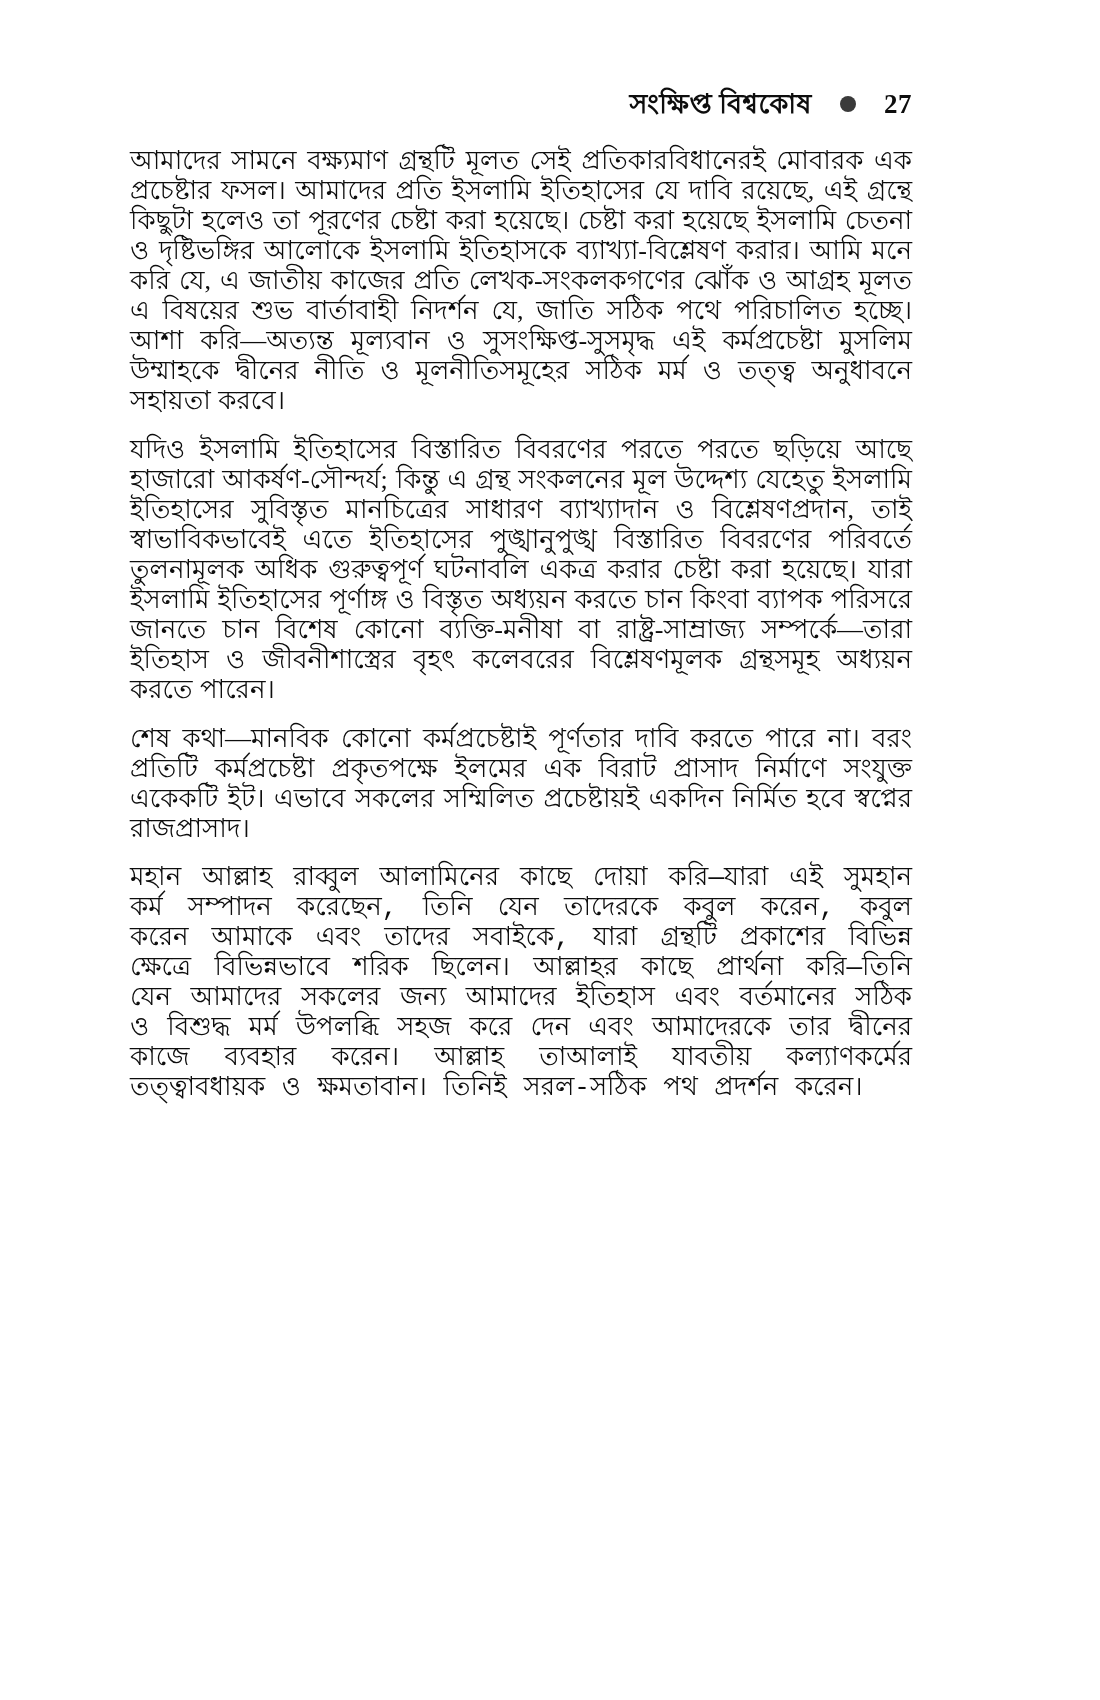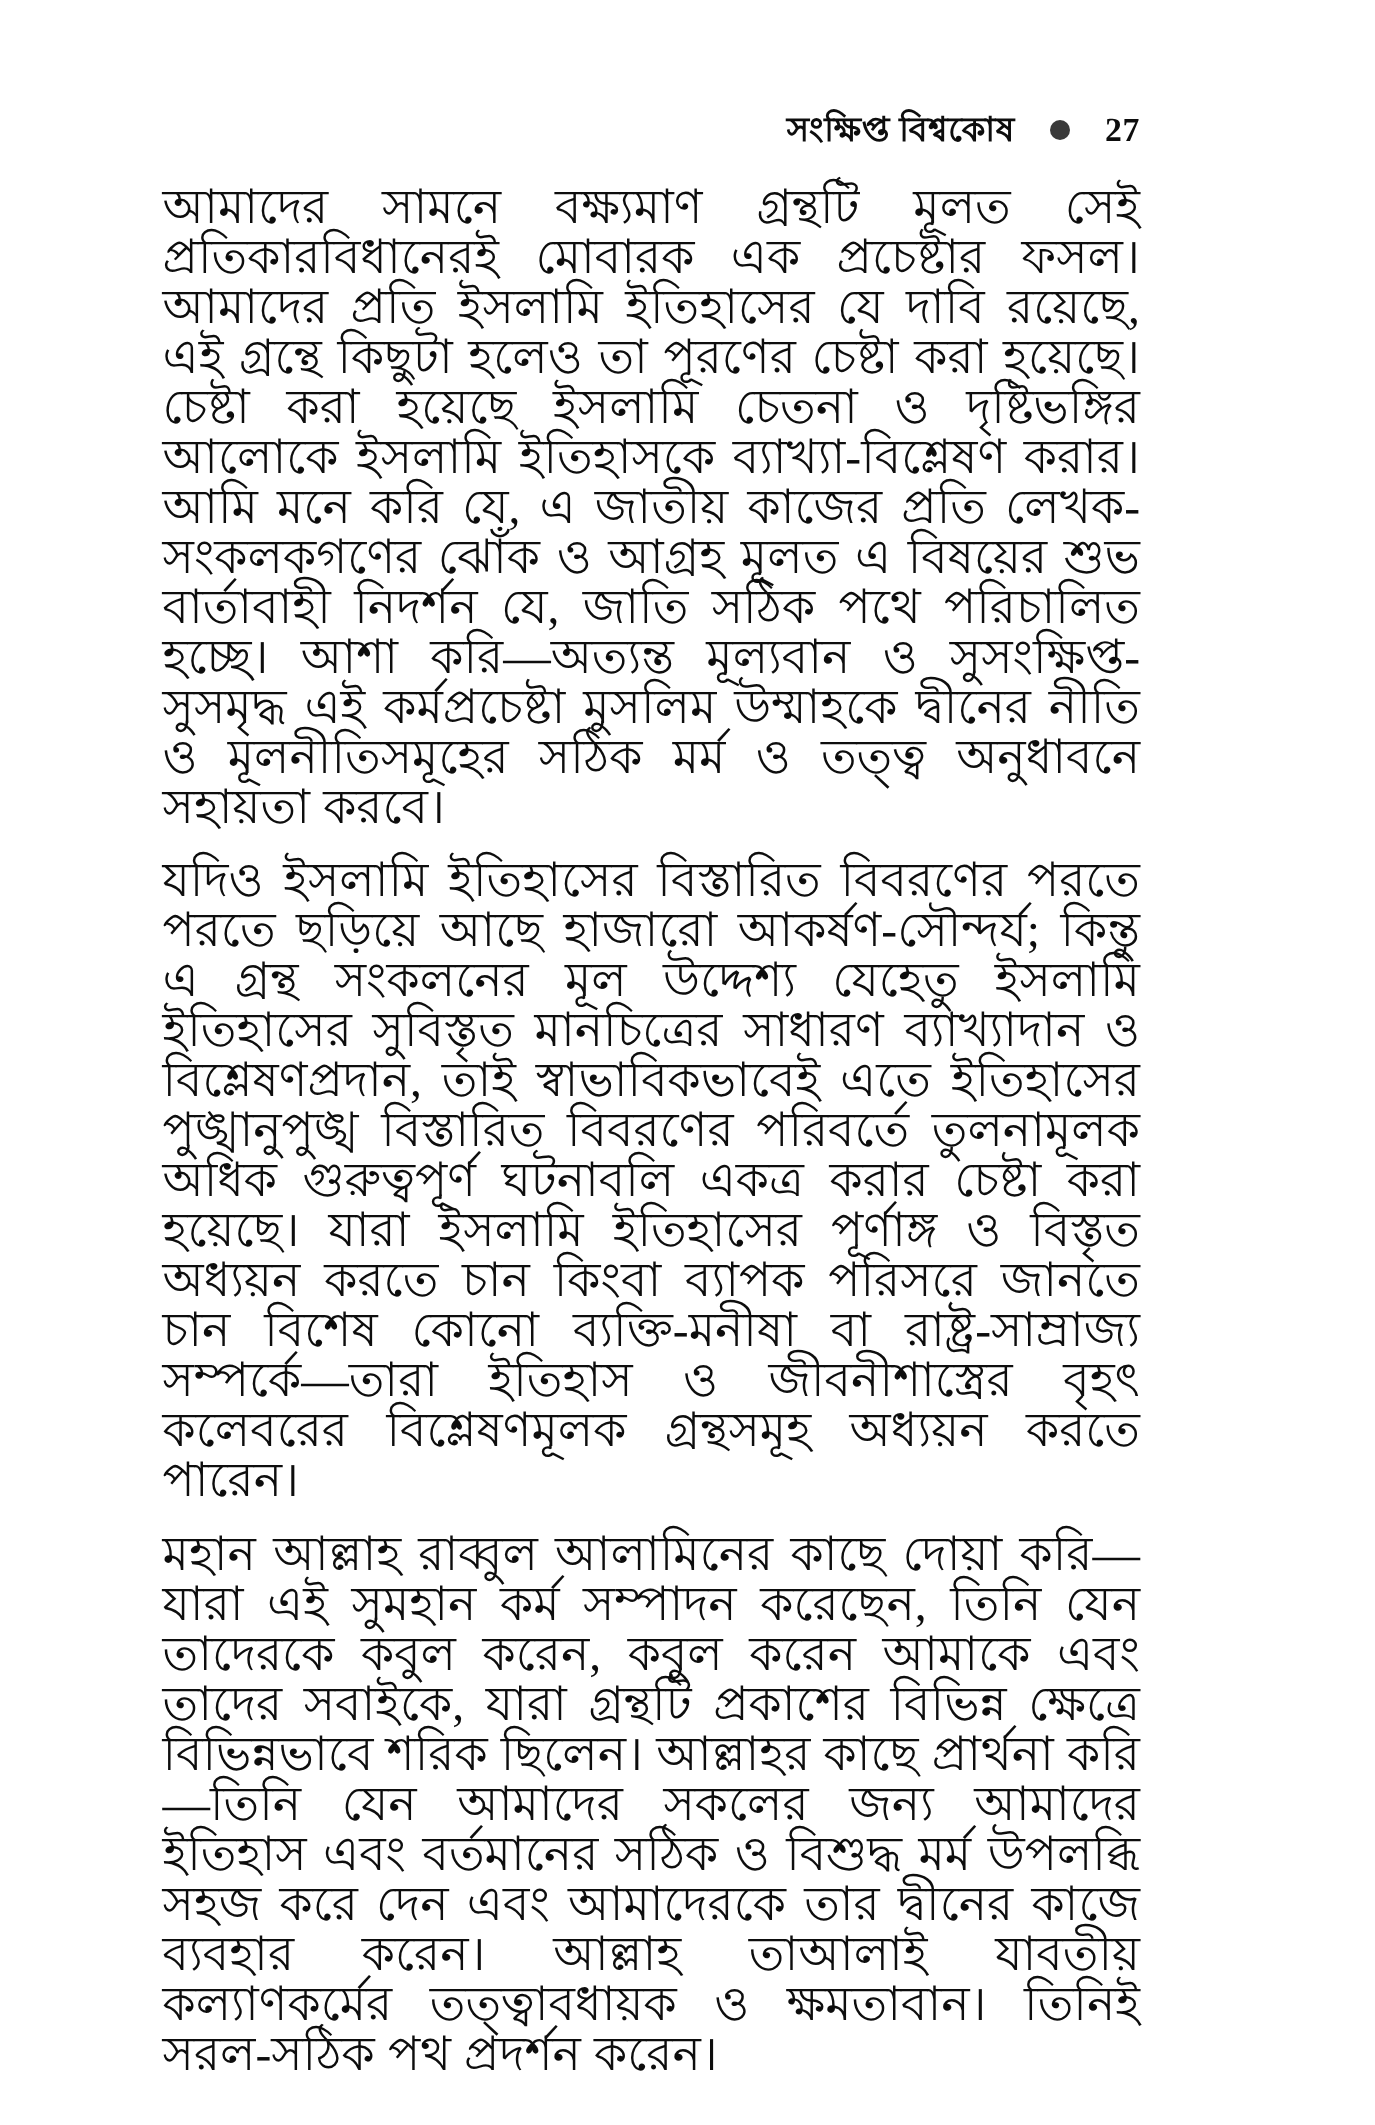--- a/index.html
+++ b/index.html
@@ -38,42 +38,44 @@
   .running-head .dot {
     display: inline-block;
     width: 16px;
     height: 16px;
     border-radius: 50%;
     background: #3a3a3a;
     flex: 0 0 auto;
   }
   .body-copy p {
     margin: 0 0 19px 0;
-    font-size: 38px;
-    line-height: 40px;
+    font-size: 26px;
+    line-height: 30px;
     text-align: justify;
     text-justify: inter-word;
     word-spacing: 1px;
   }
   .body-copy p:last-child {
     margin-bottom: 0;
+    font-family: Liberation Mono, monospace;
   }
 </style>
 </head>
 <body>
 
 <div class="page">
   <div class="text-block">
 
     <div class="running-head">
       <span>সংক্ষিপ্ত বিশ্বকোষ</span>
       <span class="dot"></span>
       <span>27</span>
     </div>
 
     <div class="body-copy">
       <p>আমাদের সামনে বক্ষ্যমাণ গ্রন্থটি মূলত সেই প্রতিকারবিধানেরই মোবারক এক প্রচেষ্টার ফসল। আমাদের প্রতি ইসলামি ইতিহাসের যে দাবি রয়েছে, এই গ্রন্থে কিছুটা হলেও তা পূরণের চেষ্টা করা হয়েছে। চেষ্টা করা হয়েছে ইসলামি চেতনা ও দৃষ্টিভঙ্গির আলোকে ইসলামি ইতিহাসকে ব্যাখ্যা-বিশ্লেষণ করার। আমি মনে করি যে, এ জাতীয় কাজের প্রতি লেখক-সংকলকগণের ঝোঁক ও আগ্রহ মূলত এ বিষয়ের শুভ বার্তাবাহী নিদর্শন যে, জাতি সঠিক পথে পরিচালিত হচ্ছে। আশা করি—অত্যন্ত মূল্যবান ও সুসংক্ষিপ্ত-সুসমৃদ্ধ এই কর্মপ্রচেষ্টা মুসলিম উম্মাহকে দ্বীনের নীতি ও মূলনীতিসমূহের সঠিক মর্ম ও তত্ত্ব অনুধাবনে সহায়তা করবে।</p>
       <p>যদিও ইসলামি ইতিহাসের বিস্তারিত বিবরণের পরতে পরতে ছড়িয়ে আছে হাজারো আকর্ষণ-সৌন্দর্য; কিন্তু এ গ্রন্থ সংকলনের মূল উদ্দেশ্য যেহেতু ইসলামি ইতিহাসের সুবিস্তৃত মানচিত্রের সাধারণ ব্যাখ্যাদান ও বিশ্লেষণপ্রদান, তাই স্বাভাবিকভাবেই এতে ইতিহাসের পুঙ্খানুপুঙ্খ বিস্তারিত বিবরণের পরিবর্তে তুলনামূলক অধিক গুরুত্বপূর্ণ ঘটনাবলি একত্র করার চেষ্টা করা হয়েছে। যারা ইসলামি ইতিহাসের পূর্ণাঙ্গ ও বিস্তৃত অধ্যয়ন করতে চান কিংবা ব্যাপক পরিসরে জানতে চান বিশেষ কোনো ব্যক্তি-মনীষা বা রাষ্ট্র-সাম্রাজ্য সম্পর্কে—তারা ইতিহাস ও জীবনীশাস্ত্রের বৃহৎ কলেবরের বিশ্লেষণমূলক গ্রন্থসমূহ অধ্যয়ন করতে পারেন।</p>
+      <p>শেষ কথা—মানবিক কোনো কর্মপ্রচেষ্টাই পূর্ণতার দাবি করতে পারে না। বরং প্রতিটি কর্মপ্রচেষ্টা প্রকৃতপক্ষে ইলমের এক বিরাট প্রাসাদ নির্মাণে সংযুক্ত একেকটি ইট। এভাবে সকলের সম্মিলিত প্রচেষ্টায়ই একদিন নির্মিত হবে স্বপ্নের রাজপ্রাসাদ।</p>
       <p>মহান আল্লাহ রাব্বুল আলামিনের কাছে দোয়া করি—যারা এই সুমহান কর্ম সম্পাদন করেছেন, তিনি যেন তাদেরকে কবুল করেন, কবুল করেন আমাকে এবং তাদের সবাইকে, যারা গ্রন্থটি প্রকাশের বিভিন্ন ক্ষেত্রে বিভিন্নভাবে শরিক ছিলেন। আল্লাহর কাছে প্রার্থনা করি—তিনি যেন আমাদের সকলের জন্য আমাদের ইতিহাস এবং বর্তমানের সঠিক ও বিশুদ্ধ মর্ম উপলব্ধি সহজ করে দেন এবং আমাদেরকে তার দ্বীনের কাজে ব্যবহার করেন। আল্লাহ তাআলাই যাবতীয় কল্যাণকর্মের তত্ত্বাবধায়ক ও ক্ষমতাবান। তিনিই সরল-সঠিক পথ প্রদর্শন করেন।</p>
     </div>
 
   </div>
 </div>
 
 </body></html>

